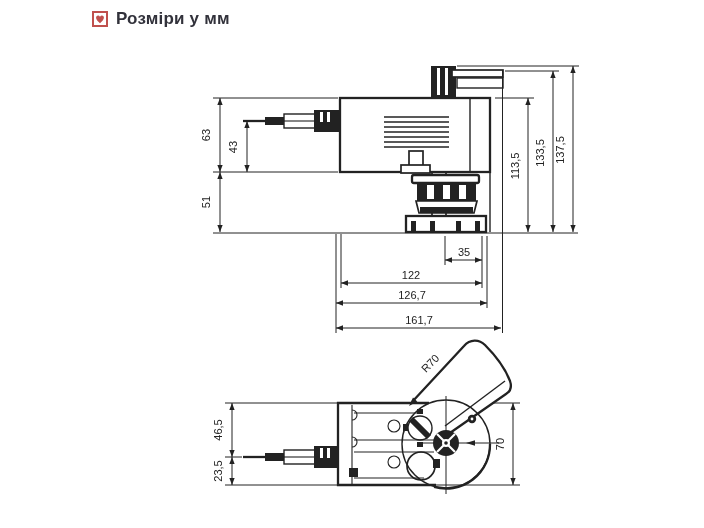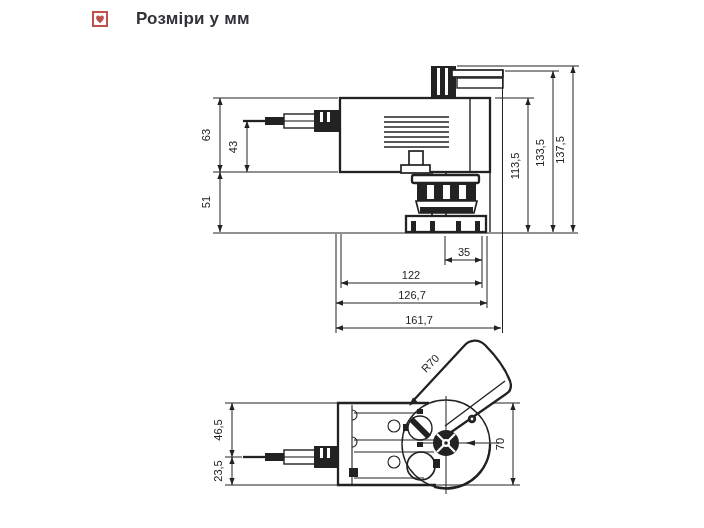--- a/index.html
+++ b/index.html
@@ -1,18 +1,18 @@
 <!DOCTYPE html>
 <html><head>
 <meta charset="utf-8">
 <style>
   html,body{margin:0;padding:0;background:#ffffff;}
   .page{position:relative;width:704px;height:528px;background:#ffffff;overflow:hidden;
         font-family:"Liberation Sans",sans-serif;}
-  .hdr{position:absolute;left:84px;top:9px;display:flex;align-items:center;gap:28px;padding-left:8px;}
+  .hdr{position:absolute;left:84px;top:9px;display:flex;align-items:center;gap:8px;padding-left:8px;}
   .hdr .bullet{width:16px;height:16px;flex:0 0 auto;}
   .hdr .ttl{font-size:17px;font-weight:700;color:#32323b;letter-spacing:.2px;}
   svg text{font-family:"Liberation Sans",sans-serif;font-size:11px;fill:#222;}
   .s2{stroke:#222;stroke-width:2.3;fill:none;}
   .s18{stroke:#222;stroke-width:1.7;fill:none;}
   .s15{stroke:#222;stroke-width:1.4;fill:none;}
   .s1{stroke:#222;stroke-width:1.1;fill:none;}
   .sw{stroke:#fff;stroke-width:2.2;fill:none;}
   .wf{fill:#ffffff;}
   .d{fill:#222;stroke:none;}

